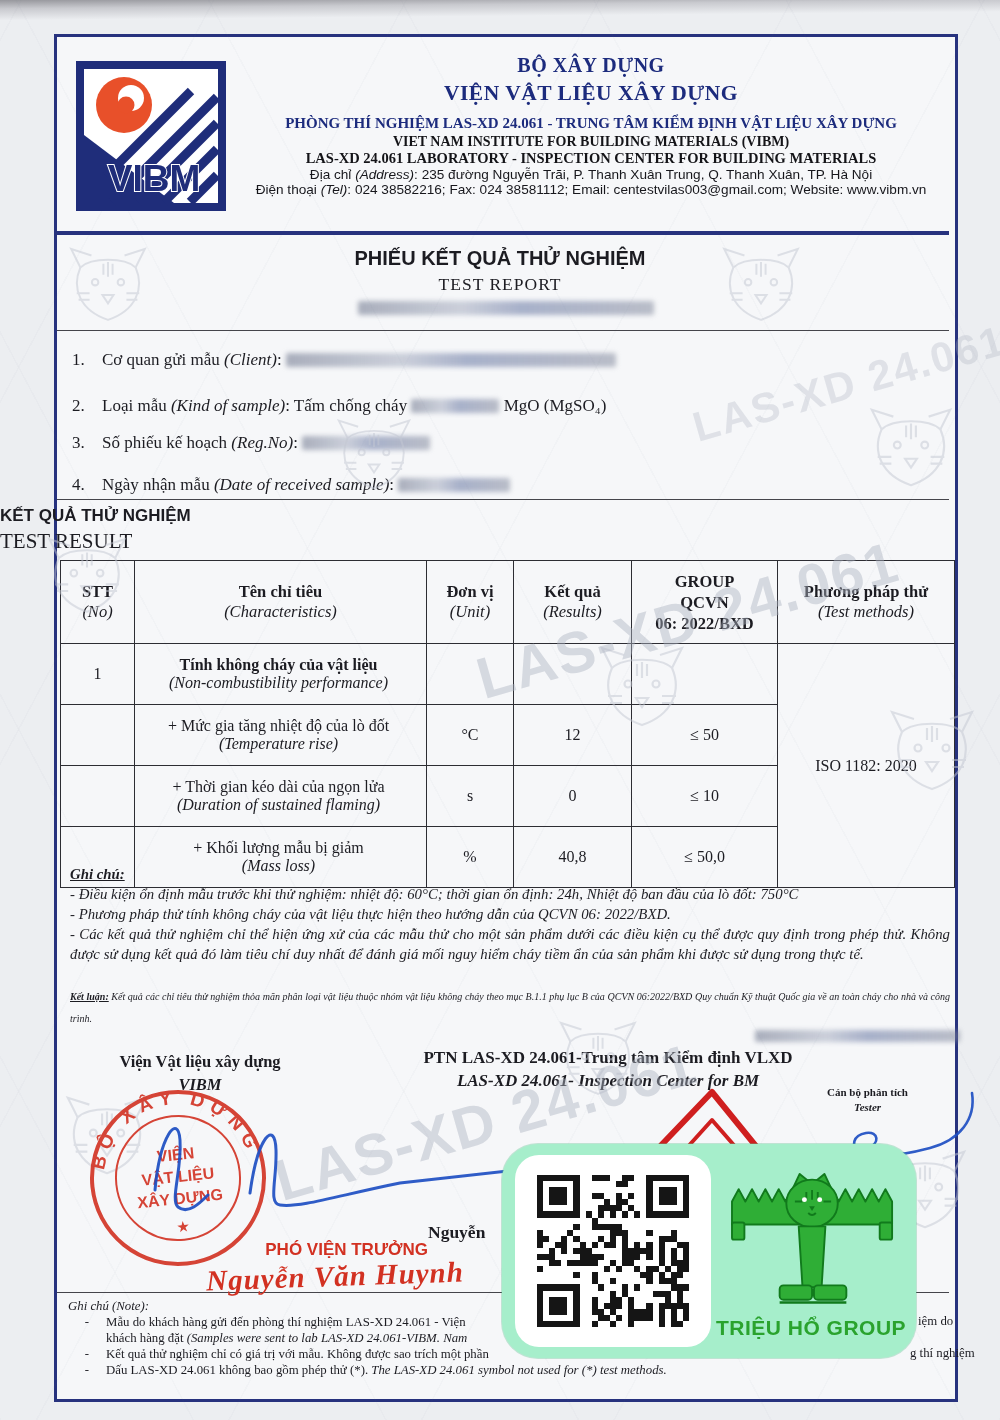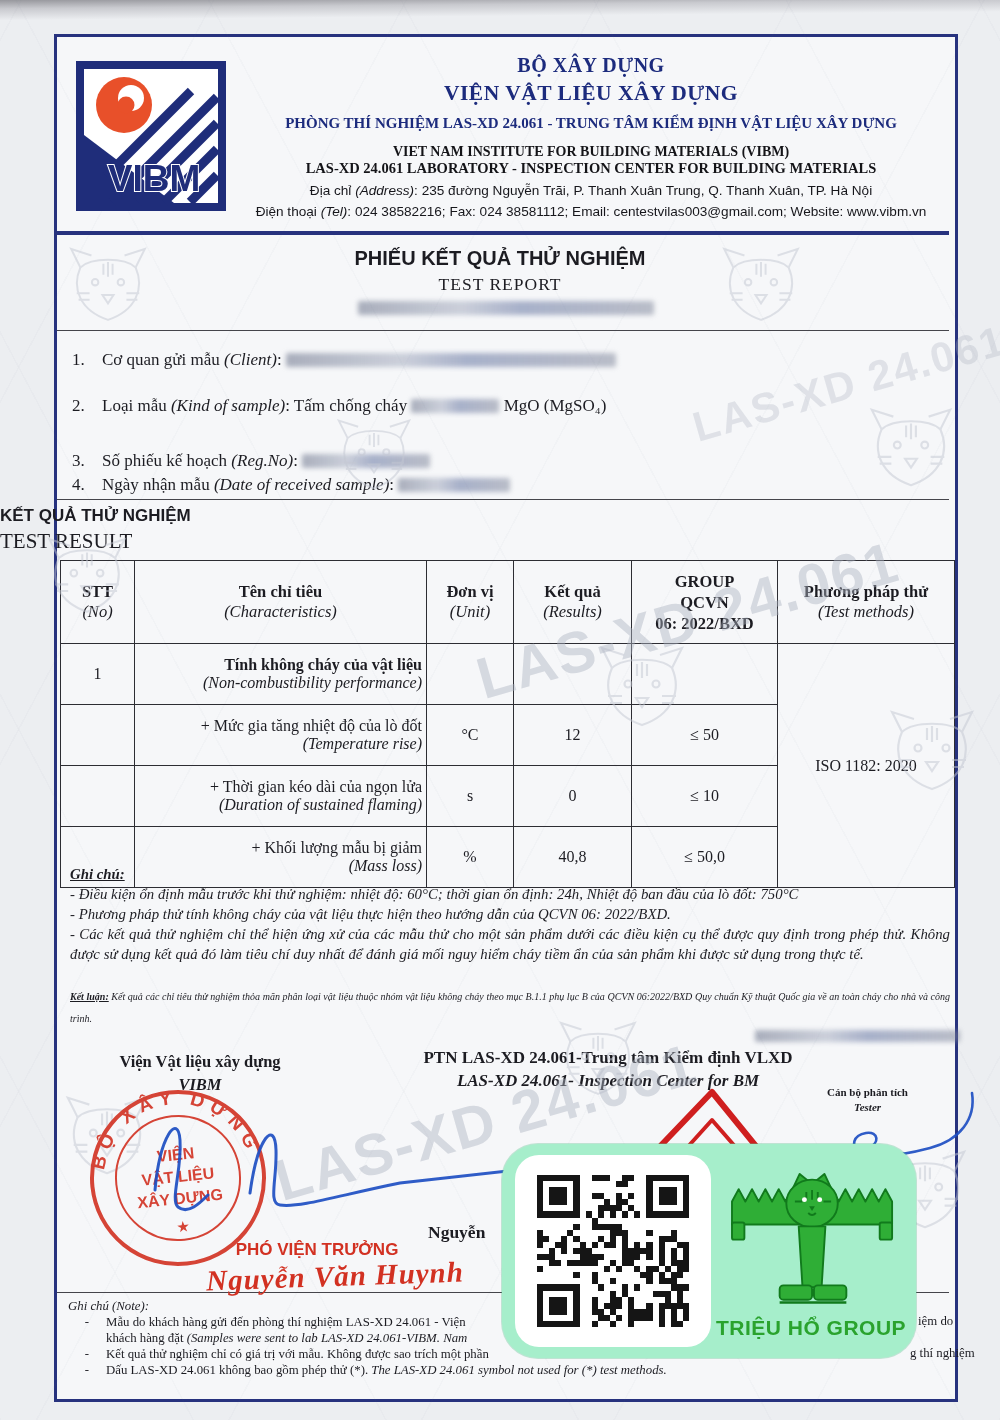--- a/index.html
+++ b/index.html
@@ -25,23 +25,23 @@
      background:linear-gradient(90deg,rgba(106,115,138,.55),rgba(143,152,175,.42) 35%,rgba(116,130,170,.6) 55%,rgba(125,132,152,.5));
      filter:blur(2.6px)}
   .redact.abs{position:absolute;z-index:1}
 
   
   .logo{position:absolute;left:76px;top:60px;z-index:1}
   .hdr{position:absolute;left:238px;top:54px;width:706px;text-align:center;z-index:1}
   .h-min{font-size:20px;font-weight:bold;letter-spacing:.5px}
   .h-inst{font-size:21.5px;font-weight:bold;margin-top:4px;letter-spacing:.5px}
   .h-lab{font-size:15px;font-weight:bold;margin-top:9px}
-  .h-ien{font-size:14px;font-weight:bold;margin-top:12px;color:#141418}
+  .h-ien{font-size:14px;font-weight:bold;margin-top:2px;color:#141418}
   .h-len{font-size:14.5px;font-weight:bold;color:#141418}
-  .h-addr,.h-tel{font-size:13.6px;margin-top:6px;color:#17171c;font-family:"Liberation Sans",sans-serif}
+  .h-addr,.h-tel{font-size:13.6px;color:#17171c;font-family:"Liberation Sans",sans-serif}
 
   .t-vi{position:absolute;top:247px;left:0;width:100%;text-align:center;
         font-family:"Liberation Sans",sans-serif;font-weight:bold;font-size:20px;z-index:1}
   .t-en{position:absolute;top:274px;left:0;width:100%;text-align:center;font-size:17.5px;letter-spacing:1px;z-index:1}
 
   .item{position:absolute;left:72px;font-size:17px;z-index:1;white-space:nowrap}
   .item .no{display:inline-block;width:30px}
 
   .sec-vi{position:absolute;top:506px;left:0;width:100%;text-align:left;
         font-family:"Liberation Sans",sans-serif;font-weight:bold;font-size:17px;z-index:1}
@@ -50,39 +50,39 @@
   
   table.rt{position:absolute;left:60px;top:560px;width:894px;border-collapse:collapse;table-layout:fixed;
         text-align:center;font-size:16px;z-index:1}
   .rt th,.rt td{border:1.6px solid #2d2d33;padding:2px 4px;vertical-align:middle}
   .rt thead th{height:78px;font-size:16.5px;font-weight:normal}
   .rt th .a{font-weight:bold;display:block}
   .rt th .b{font-style:italic;display:block}
   .rt th.yk span{font-weight:bold;font-style:normal;display:block;line-height:21px}
   .rt tbody td{border-top-style:dotted;border-top-width:1.5px;height:56px}
   .rt tbody tr:first-child td{border-top-style:solid}
-  .rt td.name{text-align:right;padding-left:0}
+  .rt td.name{text-align:center;padding-left:0}
   .rt .ln1b{font-weight:bold;display:block}
   .rt .ln1{display:block}
   .rt .ln2{font-style:italic;display:block}
 
   .notes{position:absolute;left:70px;top:864px;width:880px;font-size:14.8px;line-height:20px;
         font-style:italic;z-index:1;text-align:justify}
   .notes .nt{font-weight:bold;text-decoration:underline}
   .concl{position:absolute;left:70px;top:986px;width:880px;font-size:10px;line-height:22px;
         font-style:italic;z-index:1;text-align:justify}
   .concl .cl{font-weight:bold;text-decoration:underline}
 
   .sig-col{position:absolute;text-align:center;z-index:1}
   .sig-col .s1{font-weight:bold}
   .sig-col .s2{font-weight:bold;font-style:italic;margin-top:3px}
 
   .marks{position:absolute;inset:0;z-index:3;pointer-events:none}
   .marks>*{position:absolute}
-  .deputy{left:212px;top:1240px;width:210px;text-align:center;
+  .deputy{left:218px;top:1240px;width:210px;text-align:right;
         font-family:"Liberation Sans",sans-serif;font-weight:bold;font-size:17px}
   .script-name{left:185px;top:1260px;width:300px;text-align:center;font-style:italic;font-weight:bold;
         font-size:29px;letter-spacing:1px;transform:rotate(-2deg)}
   .tester-name{left:428px;top:1222px;font-weight:bold;font-size:17.5px}
 
   .footer{position:absolute;left:68px;top:1298px;width:882px;font-size:12.8px;line-height:16px;z-index:1}
   .fnote-t{font-style:italic}
   .frow{display:flex}
   .frow .dash{width:38px;text-align:center;flex:none}
   .find{padding-left:38px}
@@ -196,21 +196,21 @@
 
   <div class="item" style="top:350px">
     <span class="no">1.</span><span>Cơ quan gửi mẫu </span><i>(Client)</i><span>:</span>
     <span class="redact" style="width:330px"></span>
   </div>
   <div class="item" style="top:396px">
     <span class="no">2.</span><span>Loại mẫu </span><i>(Kind of sample)</i><span>: Tấm chống cháy</span>
     <span class="redact" style="width:88px"></span>
     <span>MgO (MgSO₄)</span>
   </div>
-  <div class="item" style="top:451px">
+  <div class="item" style="top:433px">
     <span class="no">3.</span><span>Số phiếu kế hoạch </span><i>(Reg.No)</i><span>:</span>
     <span class="redact" style="width:128px"></span>
   </div>
   <div class="item" style="top:475px">
     <span class="no">4.</span><span>Ngày nhận mẫu </span><i>(Date of received sample)</i><span>:</span>
     <span class="redact" style="width:112px"></span>
   </div>
 
   <div class="hline" style="left:57px;top:499px;width:892px"></div>
 

